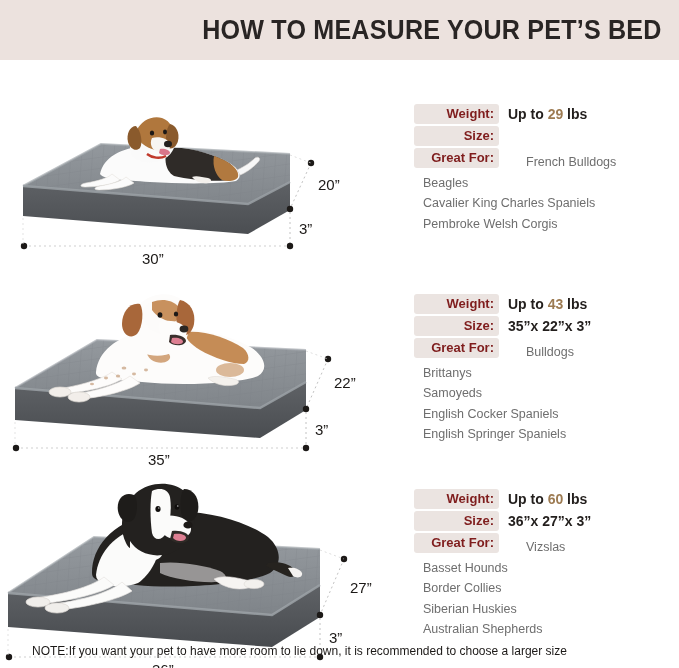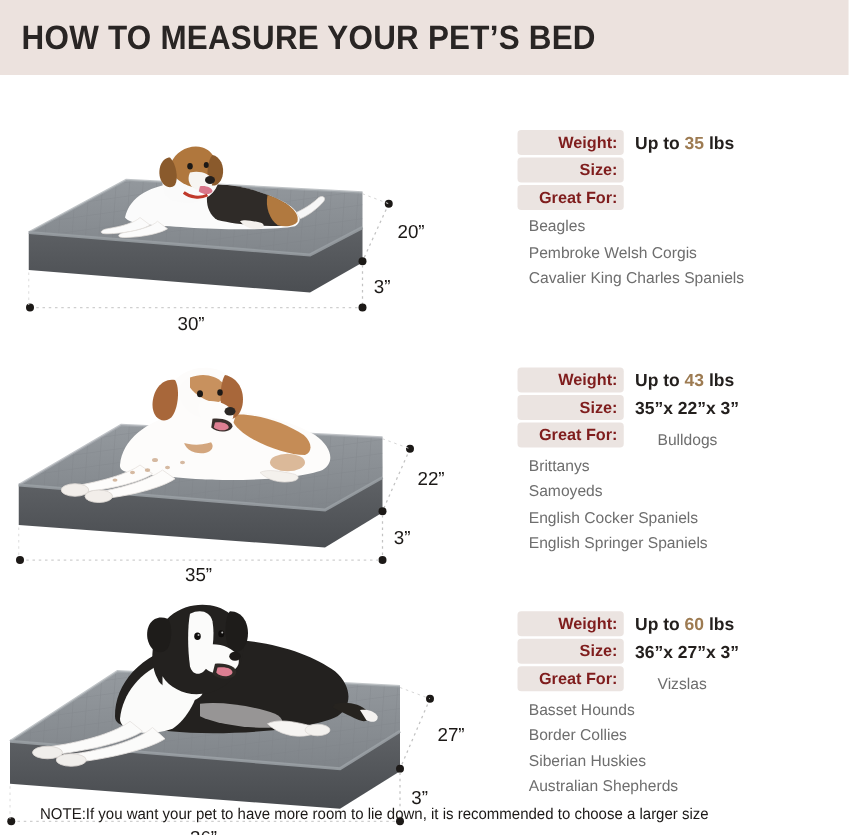--- a/index.html
+++ b/index.html
@@ -13,21 +13,21 @@
     position: relative;
   }
 
   
   .header {
     width: 679px;
     height: 60px;
     background: #ece2de;
     display: flex;
     align-items: center;
-    justify-content: flex-start;
+    justify-content: flex-end;
   }
   .header-title {
     font-family: "Liberation Sans Narrow", "Liberation Sans", sans-serif;
     font-size: 27px;
     font-weight: bold;
     letter-spacing: 0.2px;
     color: #292524;
     transform: scaleX(0.93);
     white-space: nowrap;
   }
@@ -211,32 +211,33 @@
           <circle cx="24" cy="164" r="3.2" fill="#1c1917"></circle>
           <line x1="23" y1="136" x2="23" y2="162" stroke="#dcdcdc" stroke-width="0.8" stroke-dasharray="2 3"></line>
           <text class="dim-text" x="142" y="182">30”</text>
         </g>
       </svg>
     </div>
 
     <div class="specs">
       <div class="spec-line">
         <div class="spec-label">Weight:</div>
-        <div class="spec-value"><span>Up to </span><span class="accent">35</span><span> lbs</span></div>
+        <div class="spec-value"><span>Up to </span><span class="accent">29</span><span> lbs</span></div>
       </div>
       <div class="spec-line">
         <div class="spec-label">Size:</div>
       </div>
       <div class="spec-line">
         <div class="spec-label">Great For:</div>
       </div>
       <div class="breeds">
+        <div class="breed breed-first">French Bulldogs</div>
         <div class="breed">Beagles</div>
+        <div class="breed">Cavalier King Charles Spaniels</div>
         <div class="breed">Pembroke Welsh Corgis</div>
-        <div class="breed">Cavalier King Charles Spaniels</div>
       </div>
     </div>
   </div>
 
   <div class="row row-2">
     <div class="illus">
       <svg width="405" height="195" viewBox="0 0 405 195">
         <defs>
           <pattern id="q2" width="11" height="11" patternTransform="rotate(-8) skewX(-12)" patternUnits="userSpaceOnUse">
             <path d="M0 0 L11 0 M0 0 L0 11" stroke="#7b8085" stroke-width="0.9" fill="none"></path>

